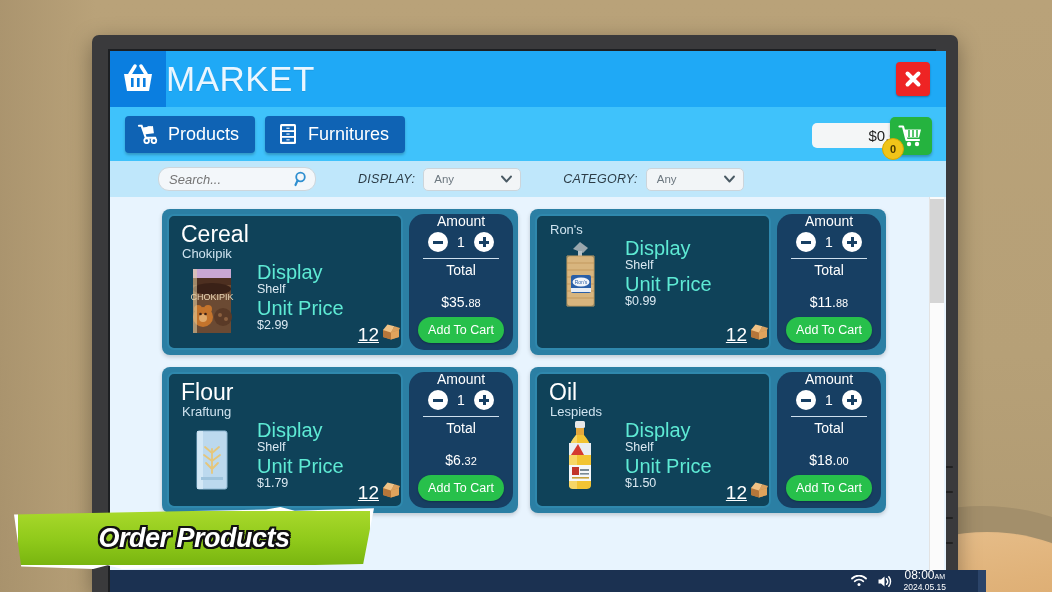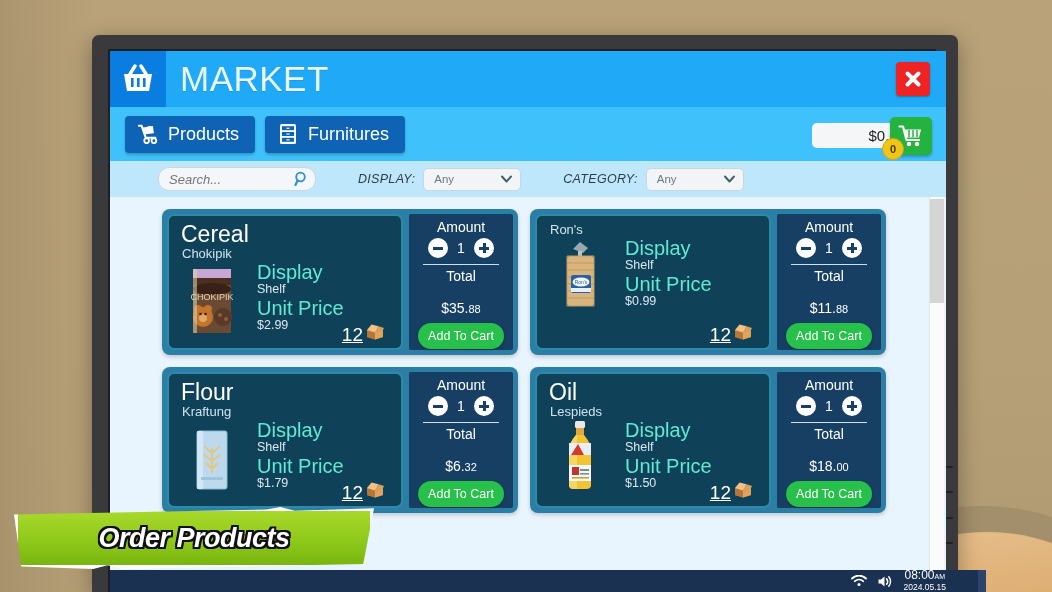--- a/index.html
+++ b/index.html
@@ -28,21 +28,21 @@
   .bezel-inner{position:absolute;left:16px;top:14px;right:22px;bottom:0;background:#1d1f22;}
   .mon-btns{position:absolute;right:5px;bottom:48px;width:9px;height:78px;display:flex;flex-direction:column;justify-content:space-between;}
   .mon-btns span{display:block;width:9px;height:2px;background:#222;border-radius:1px;}
   
   #app{position:absolute;left:110px;top:51px;width:836px;height:520px;background:#eaf4fd;overflow:hidden;}
   
   .titlebar{height:56px;background:#1fa9f6;position:relative;display:flex;align-items:center;}
   .logo-box{width:56px;height:56px;background:#0a7ee0;display:flex;align-items:center;justify-content:center;flex:0 0 auto;}
   .basket{width:34px;height:30px;position:relative;}
   .basket svg{display:block;}
-  .app-title{color:#eaf6ff;font-size:35px;letter-spacing:.5px;margin-left:14px;font-weight:400;
+  .app-title{color:#eaf6ff;font-size:35px;letter-spacing:.5px;font-weight:400;
      text-shadow:0 1px 0 rgba(0,0,0,.08);}
   .close-btn{position:absolute;right:16px;top:11px;width:34px;height:34px;background:#ee2424;
      border-radius:4px;display:flex;align-items:center;justify-content:center;cursor:pointer;
      box-shadow:0 1px 2px rgba(0,0,0,.3);}
   .close-btn svg{display:block}
   
   .tabbar{height:54px;background:#3fc2fb;position:relative;display:flex;align-items:center;padding-left:15px;gap:10px;}
   .tab{height:37px;border-radius:4px;background:#0f63b4;display:flex;align-items:center;gap:9px;padding:0 16px 0 12px;cursor:pointer;
      box-shadow:0 2px 3px rgba(0,0,0,.22);}
   .tab .tab-label{color:#fff;font-size:18px;}
@@ -73,23 +73,23 @@
   .card{width:356px;height:146px;background:#2b7fa4;border-radius:8px;padding:5px;box-sizing:border-box;display:flex;gap:6px;
      box-shadow:0 2px 4px rgba(0,0,0,.18);}
   .card-main{flex:1;background:#0f4259;border:2px solid #2f88ad;border-radius:7px;position:relative;padding:6px 8px;box-sizing:border-box;}
   .p-name{color:#fff;font-size:23px;line-height:23px;margin:1px 0 0 4px;}
   .p-brand{color:#cfe3ef;font-size:13px;margin:0 0 0 5px;}
   .p-body{display:flex;margin-top:2px;}
   .p-img{width:62px;height:72px;margin-left:4px;display:flex;align-items:flex-end;justify-content:center;}
   .p-info{margin-left:14px;}
   .p-lbl{color:#5eead4;font-size:20px;line-height:19px;}
   .p-val{color:#dbe9f2;font-size:12.5px;line-height:14px;margin-bottom:3px;}
-  .stock{position:absolute;right:16px;bottom:4px;display:flex;align-items:flex-end;gap:2px;}
+  .stock{position:absolute;right:0;bottom:4px;display:flex;align-items:flex-end;gap:2px;}
   .stock-num{color:#fff;font-size:19px;text-decoration:underline;line-height:19px;}
-  .card-side{width:104px;background:#173f63;border-radius:2px;display:flex;flex-direction:column;align-items:center;padding-top:6px;box-sizing:border-box;}
+  .card-side{width:104px;background:#173f63;border-radius:15px;display:flex;flex-direction:column;align-items:center;padding-top:0;box-sizing:border-box;}
   .s-title{color:#fff;font-size:14px;line-height:15px;}
   .stepper{display:flex;align-items:center;gap:7px;margin-top:3px;}
   .step-btn{width:20px;height:20px;border-radius:50%;background:#fff;display:flex;align-items:center;justify-content:center;cursor:pointer;}
   .step-btn i{display:block;background:#173f63;}
   .step-btn.minus i{width:10px;height:3px;}
   .step-btn.plus{position:relative;}
   .step-btn.plus i{width:10px;height:3px;}
   .step-btn.plus i.v{width:3px;height:10px;position:absolute;}
   .qty{color:#fff;font-size:14px;min-width:12px;text-align:center;}
   .divider{width:76px;height:1px;background:#cfe0ee;margin:6px 0 4px;}

